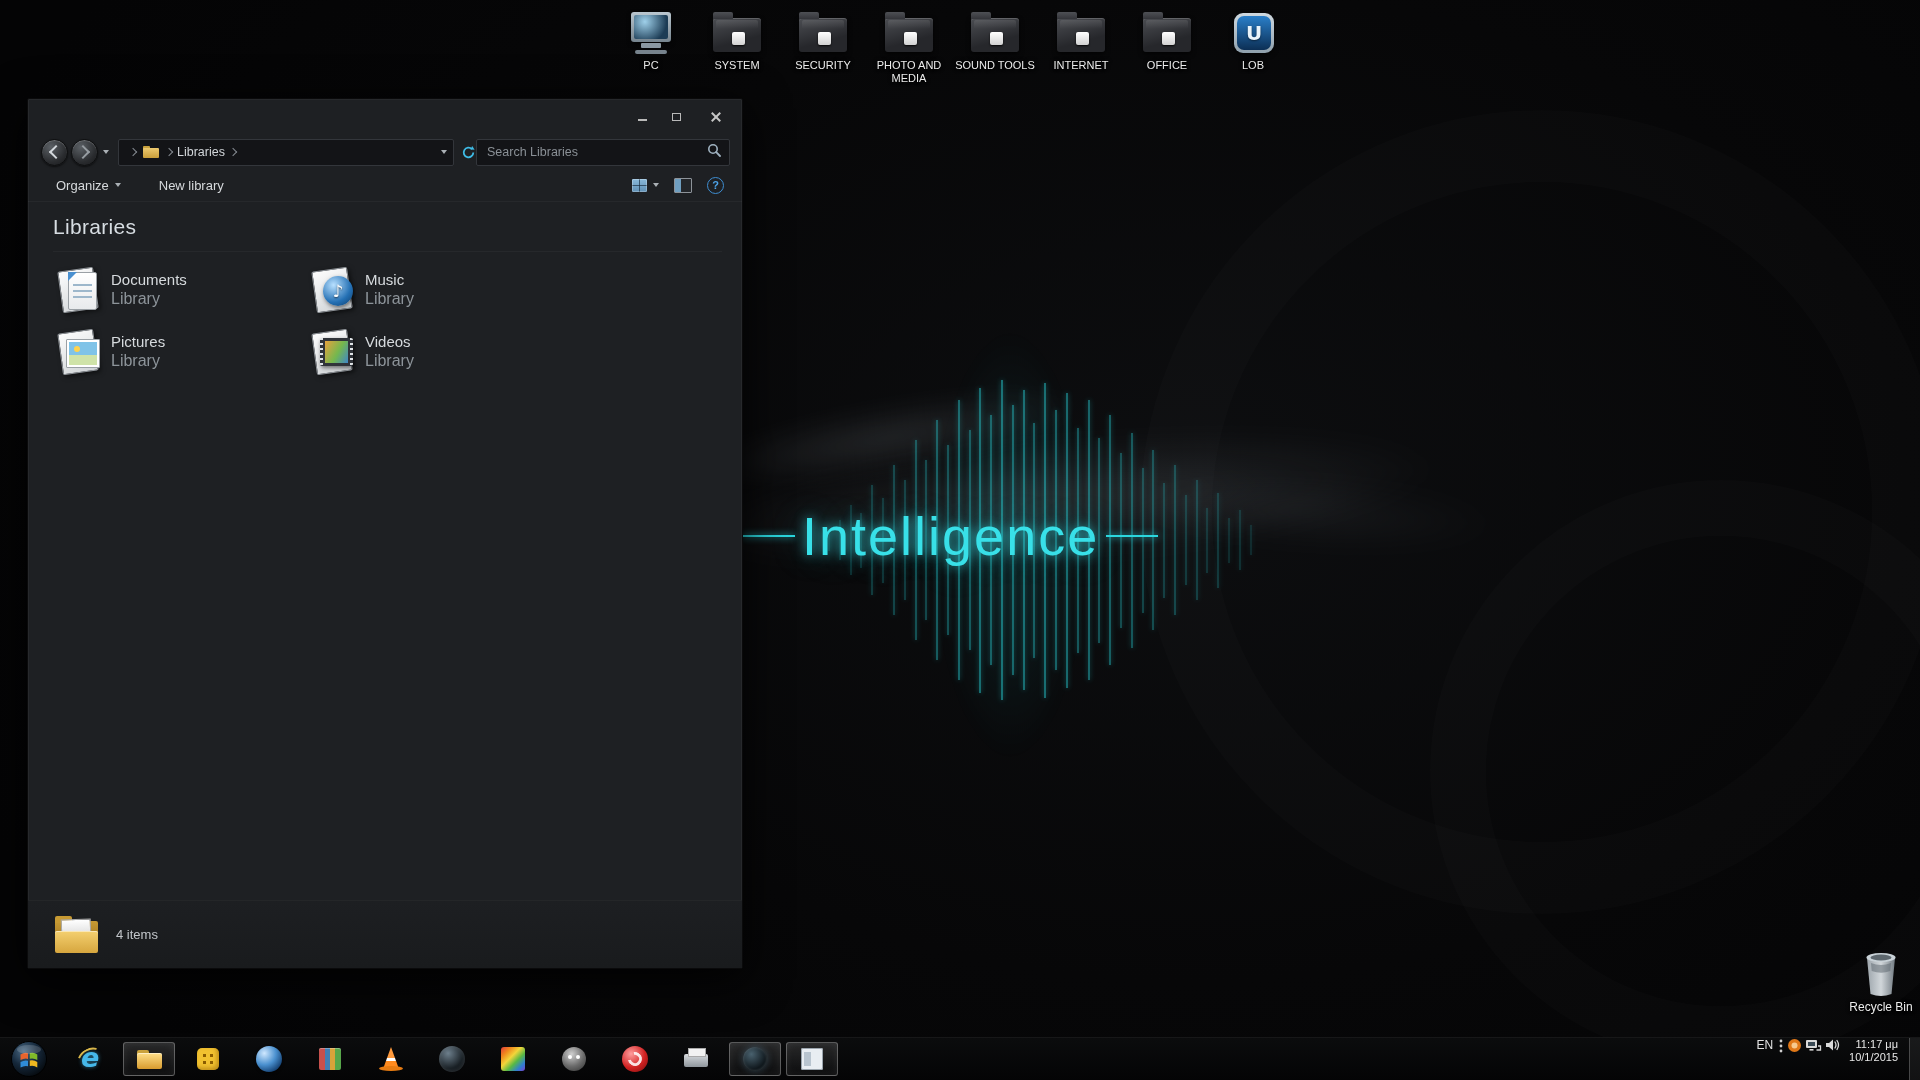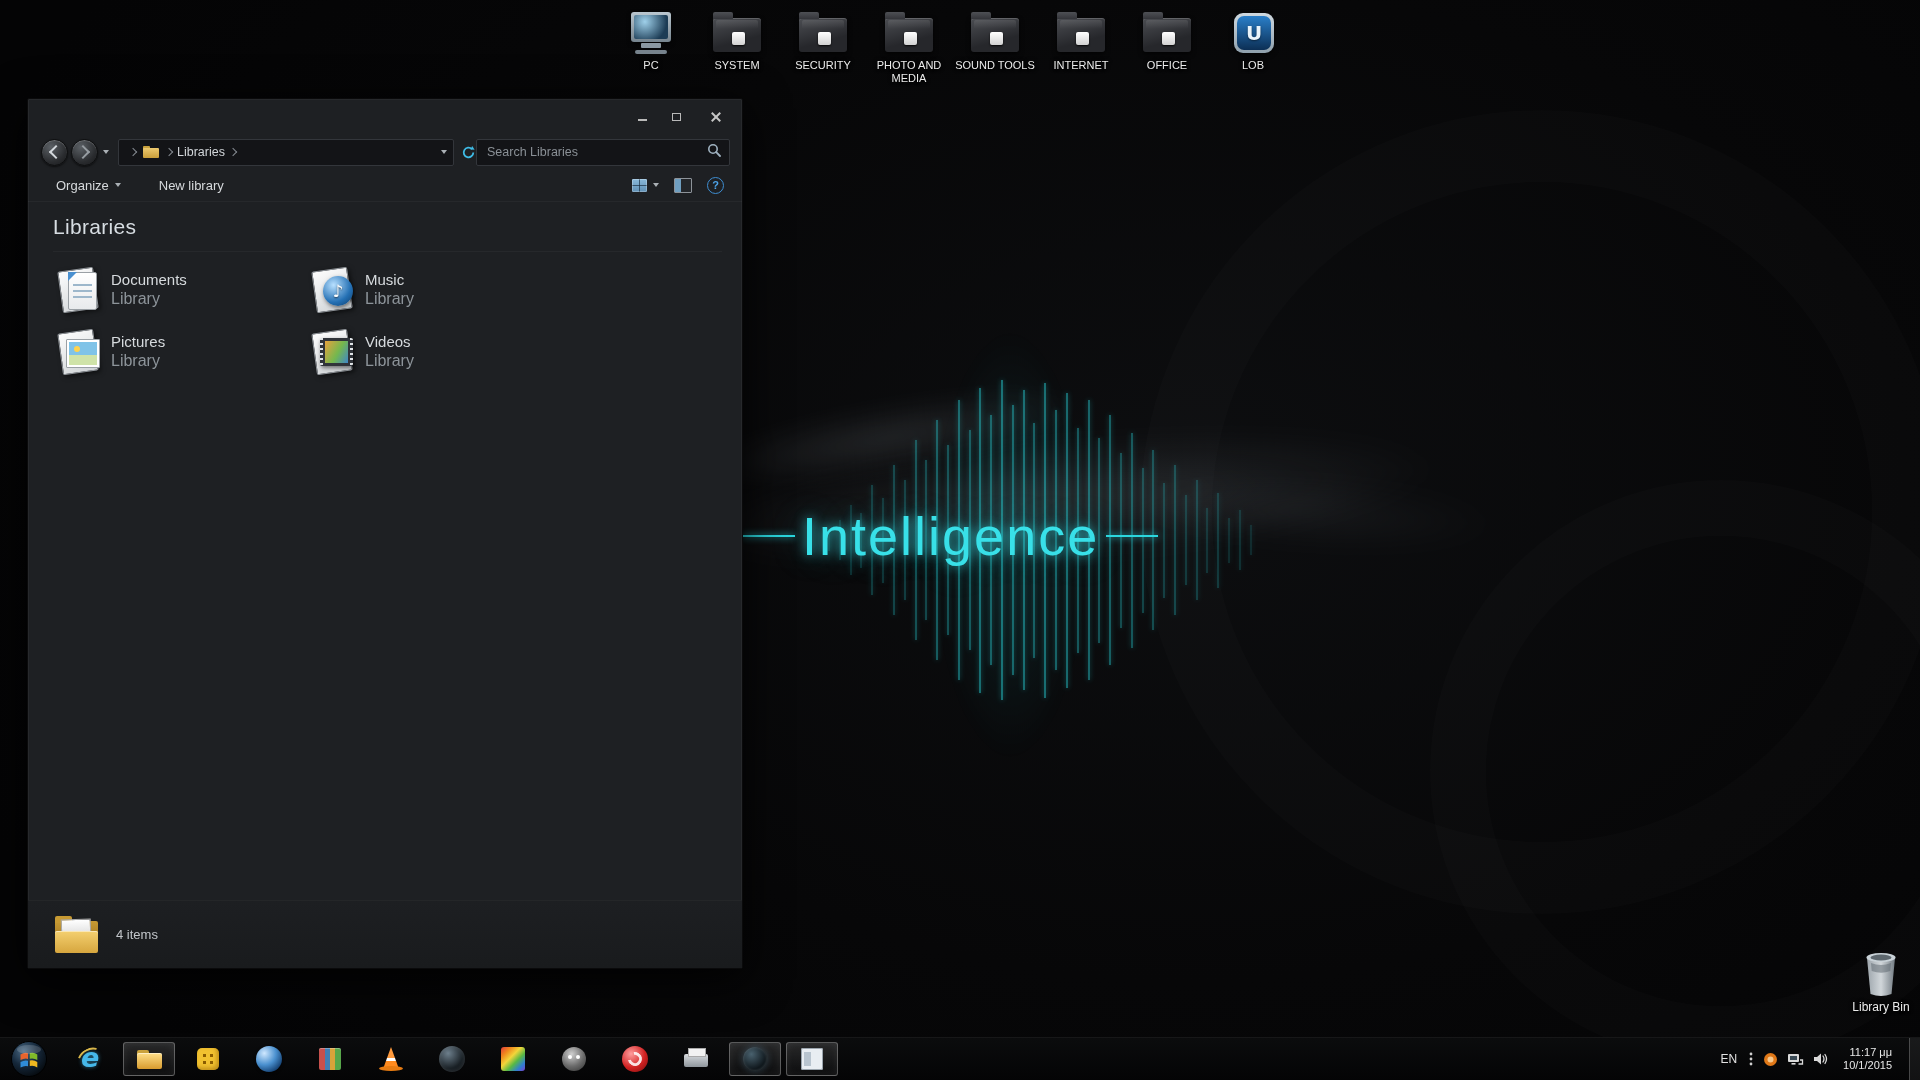--- a/index.html
+++ b/index.html
@@ -215,21 +215,21 @@
        background:linear-gradient(#d7dbdf,#8f969c)}
   [data-icon="print-tools"]::after{content:"";position:absolute;left:7px;top:4px;width:16px;height:7px;
        background:#f2f2f2;border:1px solid #aaa}
   [data-icon="network-globe"]::before{content:"";position:absolute;inset:3px;border-radius:50%;
        background:radial-gradient(circle at 35% 30%,#49616e,#10181d 65%);
        box-shadow:0 0 7px rgba(120,180,220,.28),inset 0 0 3px rgba(255,255,255,.2)}
   [data-icon="notes"]::before{content:"";position:absolute;inset:4px;background:#e8edf2;border-radius:2px;
        box-shadow:inset 0 0 0 1px #9aa4ad}
   [data-icon="notes"]::after{content:"";position:absolute;left:7px;top:8px;width:7px;height:14px;background:#b8c4cf}
 
-  #tray{margin-left:auto;display:flex;align-items:center;gap:9px;height:100%}
+  #tray{margin-left:auto;display:flex;align-items:flex-start;gap:3px;height:100%}
   .tray-lang{font-size:12px;color:#e2e2e2;padding:0 2px}
   .tray-ic{display:flex;align-items:center}
   .clock{margin:0 8px 0 6px;text-align:right;font-size:11px;line-height:13px;color:#e8e8e8}
   #show-desktop{width:10px;height:100%;background:rgba(255,255,255,.06);border-left:1px solid rgba(255,255,255,.22)}
 </style>
 </head>
 <body>
 
 <div id="desktop">
   <div class="ring r1"></div>
@@ -353,21 +353,21 @@
           <stop offset="0" stop-color="#aab3ba"></stop>
             <stop offset="0.5" stop-color="#e2e8ec"></stop>
             <stop offset="1" stop-color="#7c868e"></stop>
         </linearGradient>
       </defs>
       <path d="M8 10 L36 10 L32.5 46 Q22 50 11.5 46 Z" fill="url(#binG)" opacity="0.92"></path>
       <ellipse cx="22" cy="9.5" rx="14.5" ry="4.5" fill="#c9d2d8"></ellipse>
       <ellipse cx="22" cy="9.5" rx="10.5" ry="3" fill="#5d676e"></ellipse>
       <path d="M12 15 q10 4 20 0 l-0.7 8 q-9 3.5 -18.6 0 z" fill="rgba(90,100,108,0.5)"></path>
     </svg>
-    <span class="dlabel">Library Bin</span>
+    <span class="dlabel">Recycle Bin</span>
   </div>
 
   <div id="explorer">
     <div class="titlebar">
       <span class="ctl ctl-min">
           <i></i>
         </span>
       <span class="ctl ctl-max">
           <i></i>
         </span>

